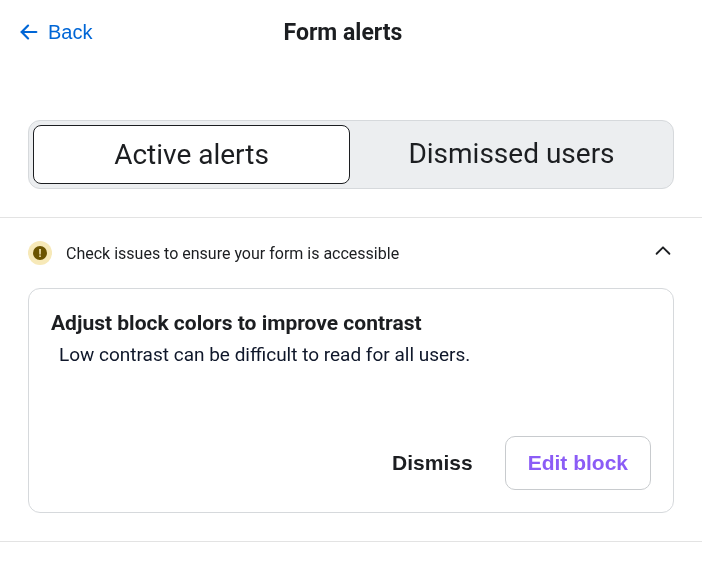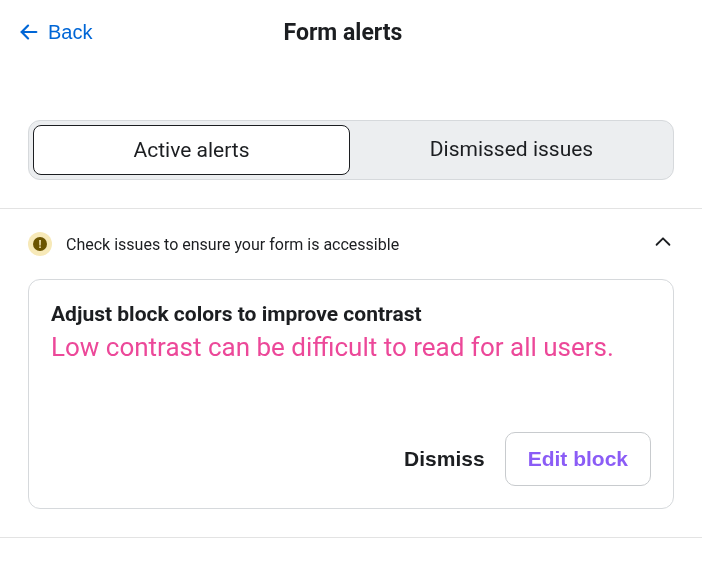--- a/index.html
+++ b/index.html
@@ -52,21 +52,21 @@
     display: flex;
     background: #eceef0;
     border: 1px solid #d6d9dc;
     border-radius: 12px;
     padding: 4px;
     gap: 4px;
   }
   .seg-item {
     flex: 1;
     text-align: center;
-    font-size: 21px;
+    font-size: 28px;
     font-weight: 400;
     color: #1c1e21;
     padding: 12px 0;
     border-radius: 8px;
     cursor: pointer;
     user-select: none;
   }
   .seg-item.active {
     background: #fff;
     border: 1px solid #1c1e21;
@@ -123,29 +123,29 @@
     border-radius: 12px;
     padding: 22px;
   }
   .card-title {
     font-size: 21px;
     font-weight: 700;
     color: #1c1e21;
     margin: 0 0 6px 0;
   }
   .card-desc {
-    font-size: 26px;
-    color: #ec4899;
-    margin: 0;
+    font-size: 19px;
+    color: #0f172a;
+    margin: 8px;
   }
   .card-actions {
     display: flex;
     justify-content: flex-end;
     align-items: center;
-    gap: 20px;
+    gap: 32px;
     margin-top: 70px;
   }
   .dismiss {
     font-size: 21px;
     font-weight: 600;
     color: #1c1e21;
     cursor: pointer;
     background: none;
     border: none;
     padding: 0;
@@ -181,21 +181,21 @@
     </button>
     <div class="title">Form alerts</div>
   </div>
 
   <div class="tabs-wrap">
     <div class="seg">
       <div class="seg-item active">
         <span>Active alerts</span>
       </div>
       <div class="seg-item">
-        <span>Dismissed issues</span>
+        <span>Dismissed users</span>
       </div>
     </div>
   </div>
 
   <div class="hr"></div>
 
   <div class="section-header">
     <span class="alert-badge">
       <span class="alert-badge-inner">!</span>
     </span>

